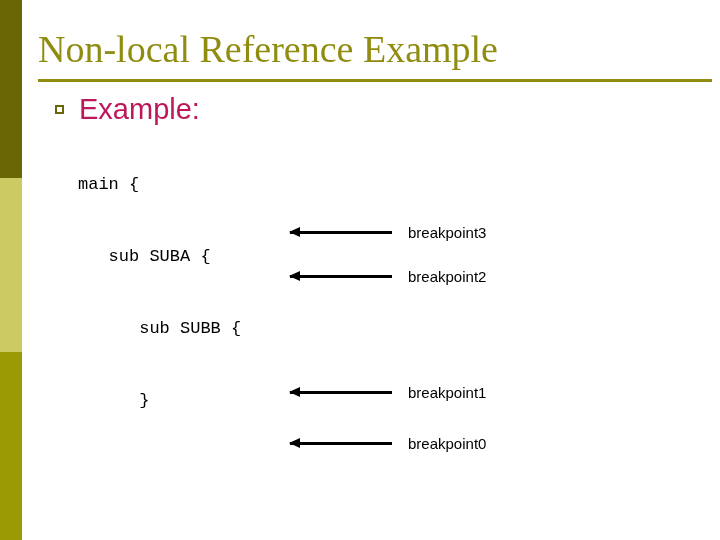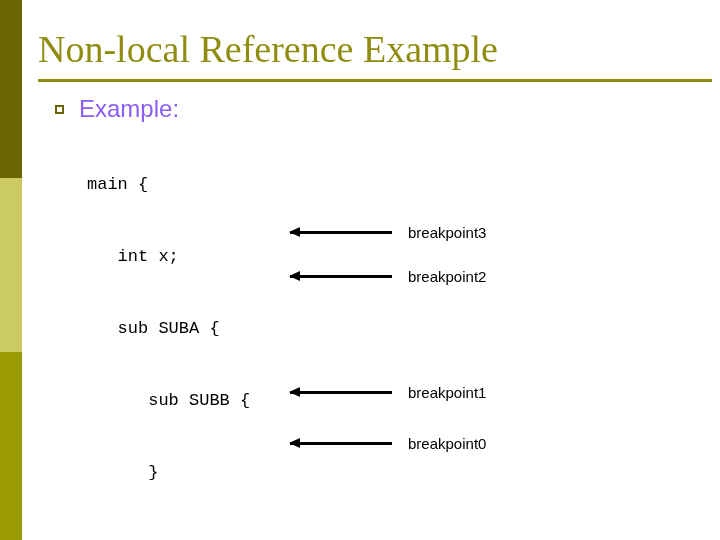--- a/index.html
+++ b/index.html
@@ -65,38 +65,38 @@
     height: 9px;
     box-sizing: border-box;
     border: 2px solid #6b6605;
     background: #ffffff;
     margin-top: 9px;
     margin-right: 15px;
     flex: none;
   }
   .bullet-text {
     font-family: "Liberation Sans", sans-serif;
-    font-size: 24px;
+    font-size: 29px;
     line-height: 26px;
-    color: #8b5cf6;
+    color: #be185d;
     white-space: nowrap;
   }
 
   
   .code-block {
     position: absolute;
     left: 78px;
     top: 125px;
     font-family: "Liberation Mono", "DejaVu Sans Mono", monospace;
     font-size: 17px;
     line-height: 24px;
     color: #000000;
     white-space: pre;
   }
-  .code-line { height: 24px; white-space: pre; margin-left: 9px; }
+  .code-line { height: 24px; white-space: pre; }
 
   
   .annotation {
     position: absolute;
     height: 22px;
   }
   .arrow {
     position: absolute;
     left: 0;
     top: 9px;
@@ -139,21 +139,20 @@
   <div class="title">Non-local Reference Example</div>
   <div class="title-rule"></div>
 
   <div class="bullet-row">
     <span class="bullet-square"></span>
     <span class="bullet-text">Example:</span>
   </div>
 
   <div class="code-block">
     <div class="code-line">main {</div>
-    <div class="code-line">   int x;</div>
     <div class="code-line">   sub SUBA {</div>
     <div class="code-line">      sub SUBB {</div>
     <div class="code-line">      }</div>
     
     
     
     
     
     
     

